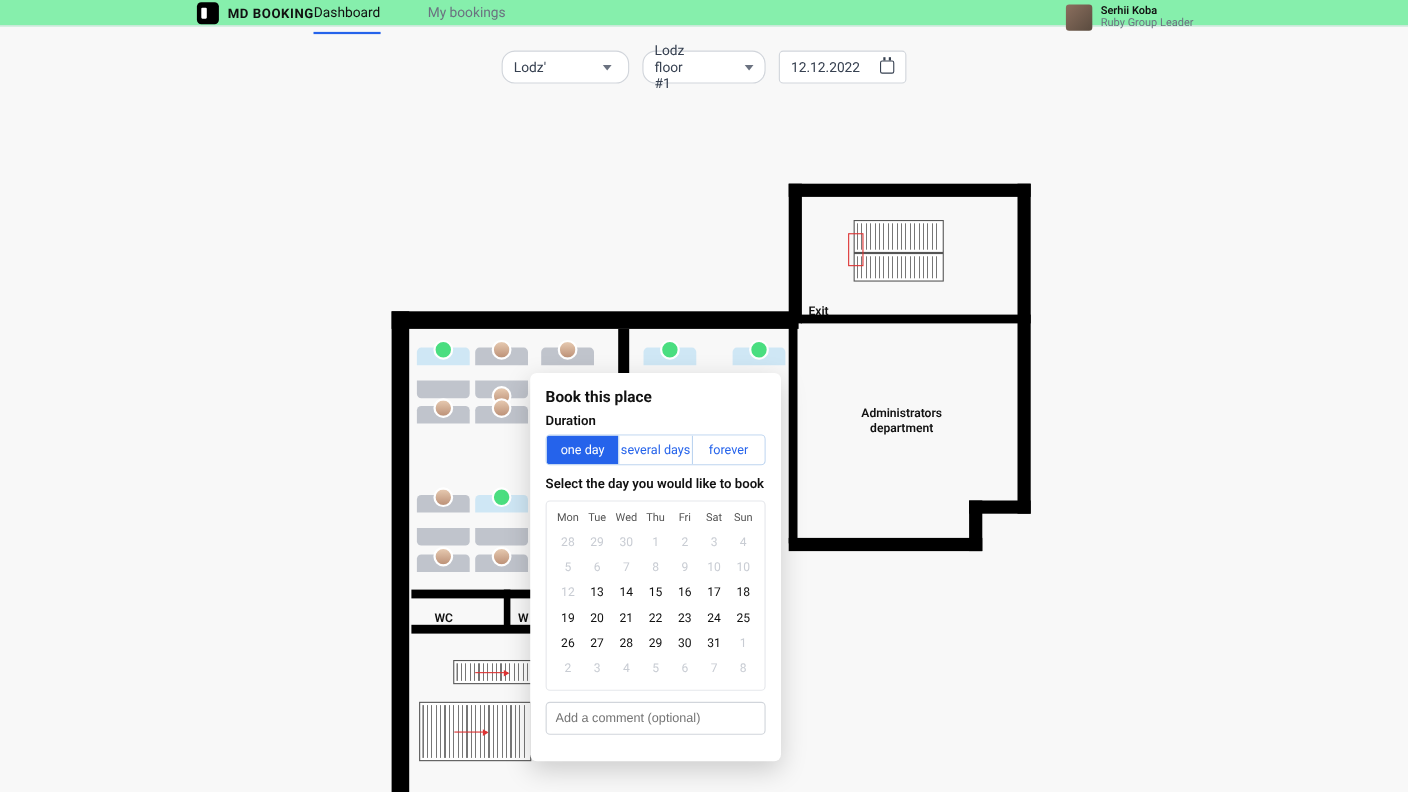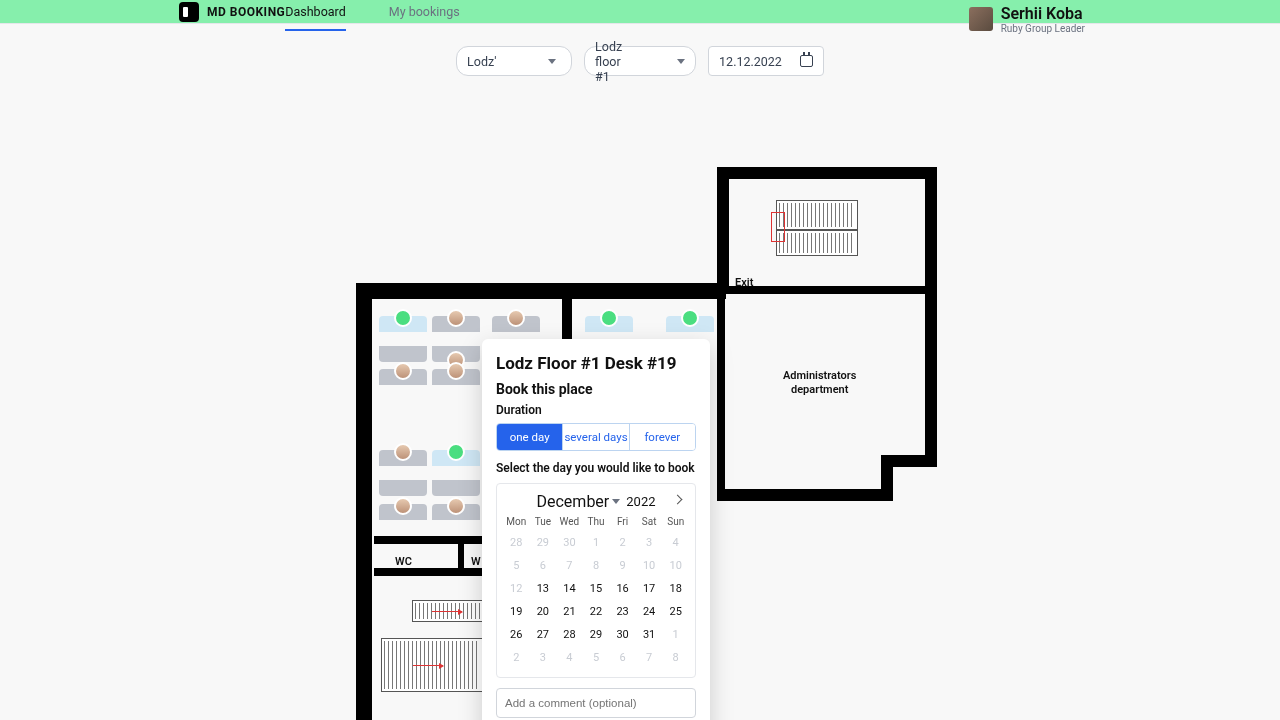--- a/index.html
+++ b/index.html
@@ -7,21 +7,21 @@
   .header { height: 24px; background: #86efac; border-bottom: 1px solid #e5e7eb; display: flex; align-items: center; padding: 0 24px; position: relative; }
   .logo-box { display: flex; align-items: center; gap: 8px; margin-left: 155px; }
   .logo-icon { width: 20px; height: 20px; background: #000; border-radius: 4px; position: relative; }
   .logo-icon::after { content: ''; position: absolute; top: 5px; left: 4px; width: 5px; height: 10px; background: #fff; border-radius: 1px; }
   .logo-text { font-weight: 700; font-size: 12px; letter-spacing: 0.5px; }
   .nav { display: flex; gap: 43px; }
   .nav-item { font-size: 12.5px; color: #6b7280; padding: 11px 0 10px; cursor: pointer; }
   .nav-item.active { color: #111; border-bottom: 2px solid #2563eb; }
   .user-box { position: absolute; right: 195px; top: 4px; display: flex; align-items: center; gap: 8px; }
   .avatar { width: 24px; height: 24px; border-radius: 3px; background: linear-gradient(135deg,#8b6f5e,#5a4b3f); }
-  .user-name { font-size: 16px; font-weight: 600; }
+  .user-name { font-size: 10px; font-weight: 600; }
   .user-role { font-size: 10px; color: #6b7280; }
   .filters { display: flex; gap: 12px; justify-content: center; margin-top: 22px; }
   .select { background: #fff; border: 1px solid #d1d5db; border-radius: 12px; height: 30px; padding: 0 10px; display: flex; align-items: center; gap: 52px; font-size: 12.5px; color: #374151; cursor: pointer; }
   .select.s-city { width: 116px; }
   .select.s-floor { width: 112px; justify-content: space-between; }
   .chev { width: 0; height: 0; border-left: 4px solid transparent; border-right: 4px solid transparent; border-top: 5px solid #6b7280; }
   .date-box { background: #fff; border: 1px solid #d1d5db; border-radius: 4px; height: 30px; padding: 0 10px; display: flex; align-items: center; gap: 18px; font-size: 12.5px; color: #374151; cursor: pointer; }
   .date-icon { width: 13px; height: 12px; border: 1.5px solid #374151; border-radius: 2px; position: relative; }
   .date-icon::before { content:''; position:absolute; top:-4px; left:2px; width:2px; height:3px; background:#374151; }
   .date-icon::after { content:''; position:absolute; top:-4px; right:2px; width:2px; height:3px; background:#374151; }
@@ -192,38 +192,29 @@
   <div class="desk-pair" style="left:379px;top:428px">
     <div class="desk-top desk-occ"></div>
     <div class="desk-av top face"></div>
   </div>
   <div class="desk-pair" style="left:432px;top:428px">
     <div class="desk-top desk-occ"></div>
     <div class="desk-av top face"></div>
   </div>
 
   <div class="card">
-    <h2>Lodz Floor #1 Desk #19</h2>
     <h3>Book this place</h3>
     <div class="lbl">Duration</div>
     <div class="seg">
       <div class="seg-opt active">one day</div>
       <div class="seg-opt">several days</div>
       <div class="seg-opt">forever</div>
     </div>
     <div class="sel-day-lbl">Select the day you would like to book</div>
     <div class="cal">
-      <div class="cal-head">
-        <div class="cal-month-sel">
-          <span>December</span>
-          <span class="chev"></span>
-        </div>
-        <span class="cal-month">2022</span>
-        <div class="cal-next"></div>
-      </div>
       <div class="cal-grid" id="cal-dow">
           <div class="cal-dow">Mon</div>
           <div class="cal-dow">Tue</div>
           <div class="cal-dow">Wed</div>
           <div class="cal-dow">Thu</div>
           <div class="cal-dow">Fri</div>
           <div class="cal-dow">Sat</div>
           <div class="cal-dow">Sun</div>
         </div>
       <div class="cal-grid" id="cal-days">

